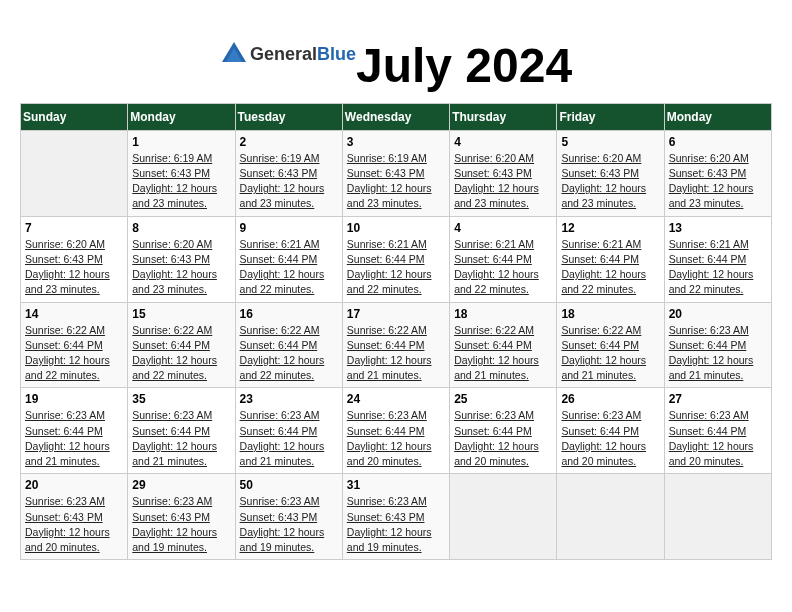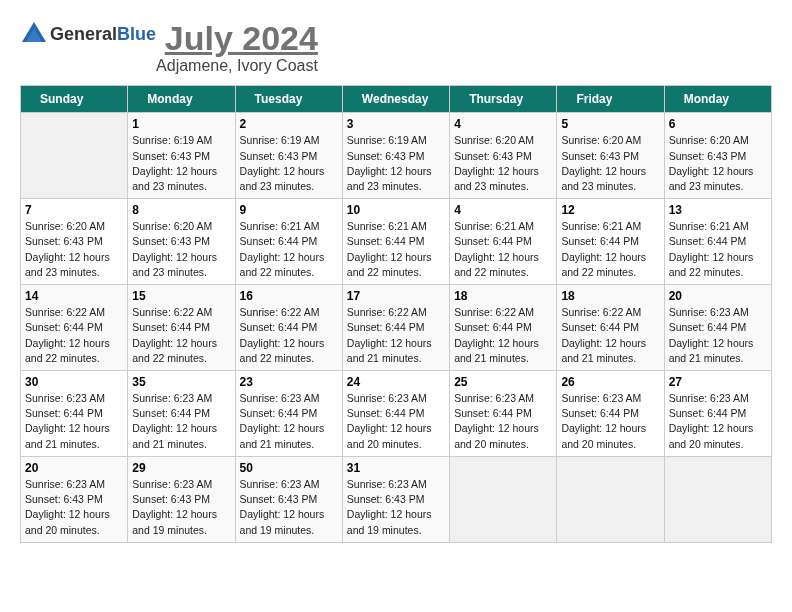--- a/index.html
+++ b/index.html
@@ -5,23 +5,24 @@
     * { box-sizing: border-box; margin: 0; padding: 0; }
     body {
       font-family: Arial, sans-serif;
       background: #fff;
       width: 792px;
       min-height: 612px;
       padding: 20px;
     }
     .header-area {
       display: flex;
-      justify-content: flex-start;
+      justify-content: center;
       align-items: flex-start;
       margin-bottom: 10px;
+      margin-top: 20px;
     }
     .logo {
       display: flex;
       align-items: center;
       gap: 2px;
     }
     .logo-text-general {
       font-size: 18px;
       font-weight: bold;
       color: #333;
@@ -32,39 +33,38 @@
       color: #2566b0;
     }
     .logo-icon {
       width: 28px;
       height: 28px;
     }
     .title-area {
       text-align: right;
     }
     .month-title {
-      font-size: 34px;
-      font-weight: bold;
-      color: #737373;
+      font-size: 48px;
+      font-weight: bold;
+      color: #000000;
       line-height: 1.1;
-      text-decoration: underline;
     }
     .location-title {
       font-size: 16px;
       color: #444;
     }
     table {
       width: 100%;
       border-collapse: collapse;
       font-size: 11px;
     }
     thead tr th {
-      background: #0f766e;
+      background: #14532d;
       color: #fff;
-      padding: 6px 19px;
+      padding: 6px 2px;
       text-align: left;
       font-size: 12px;
       font-weight: bold;
       border: 1px solid #ccc;
     }
     tbody tr td {
       border: 1px solid #ccc;
       vertical-align: top;
       padding: 4px 4px;
       height: 80px;
@@ -77,20 +77,21 @@
     .day-number {
       font-weight: bold;
       font-size: 12px;
       display: block;
       margin-bottom: 2px;
     }
     .day-info {
       font-size: 10.5px;
       color: #222;
       line-height: 1.45;
+      text-decoration: underline;
     }
     .empty-cell {
       background: #f0f0f0 !important;
     }
   </style>
 </head>
 <body>
 
 <div class="header-area">
   <div class="logo">
@@ -99,21 +100,20 @@
       <polygon points="14,8 22,22 6,22" fill="#4a90d9" opacity="0.5"></polygon>
     </svg>
     <div>
       <div>
         <span class="logo-text-general">General</span><span class="logo-text-blue">Blue</span>
       </div>
     </div>
   </div>
   <div class="title-area">
     <div class="month-title">July 2024</div>
-    <div class="location-title">Adjamene, Ivory Coast</div>
   </div>
 </div>
 
 <table>
   <thead>
     <tr>
     <th>Sunday</th>
         <th>Monday</th>
         <th>Tuesday</th>
         <th>Wednesday</th>
@@ -265,21 +265,21 @@
         <td>
           <span class="day-number">20</span>
           <div class="day-info" style="white-space: pre-line;">Sunrise: 6:23 AM
 Sunset: 6:44 PM
 Daylight: 12 hours
 and 21 minutes.</div>
         </td>
       </tr>
       <tr>
         <td>
-          <span class="day-number">30</span>
+          <span class="day-number">19</span>
           <div class="day-info" style="white-space: pre-line;">Sunrise: 6:23 AM
 Sunset: 6:44 PM
 Daylight: 12 hours
 and 21 minutes.</div>
         </td>
         <td>
           <span class="day-number">35</span>
           <div class="day-info" style="white-space: pre-line;">Sunrise: 6:23 AM
 Sunset: 6:44 PM
 Daylight: 12 hours

